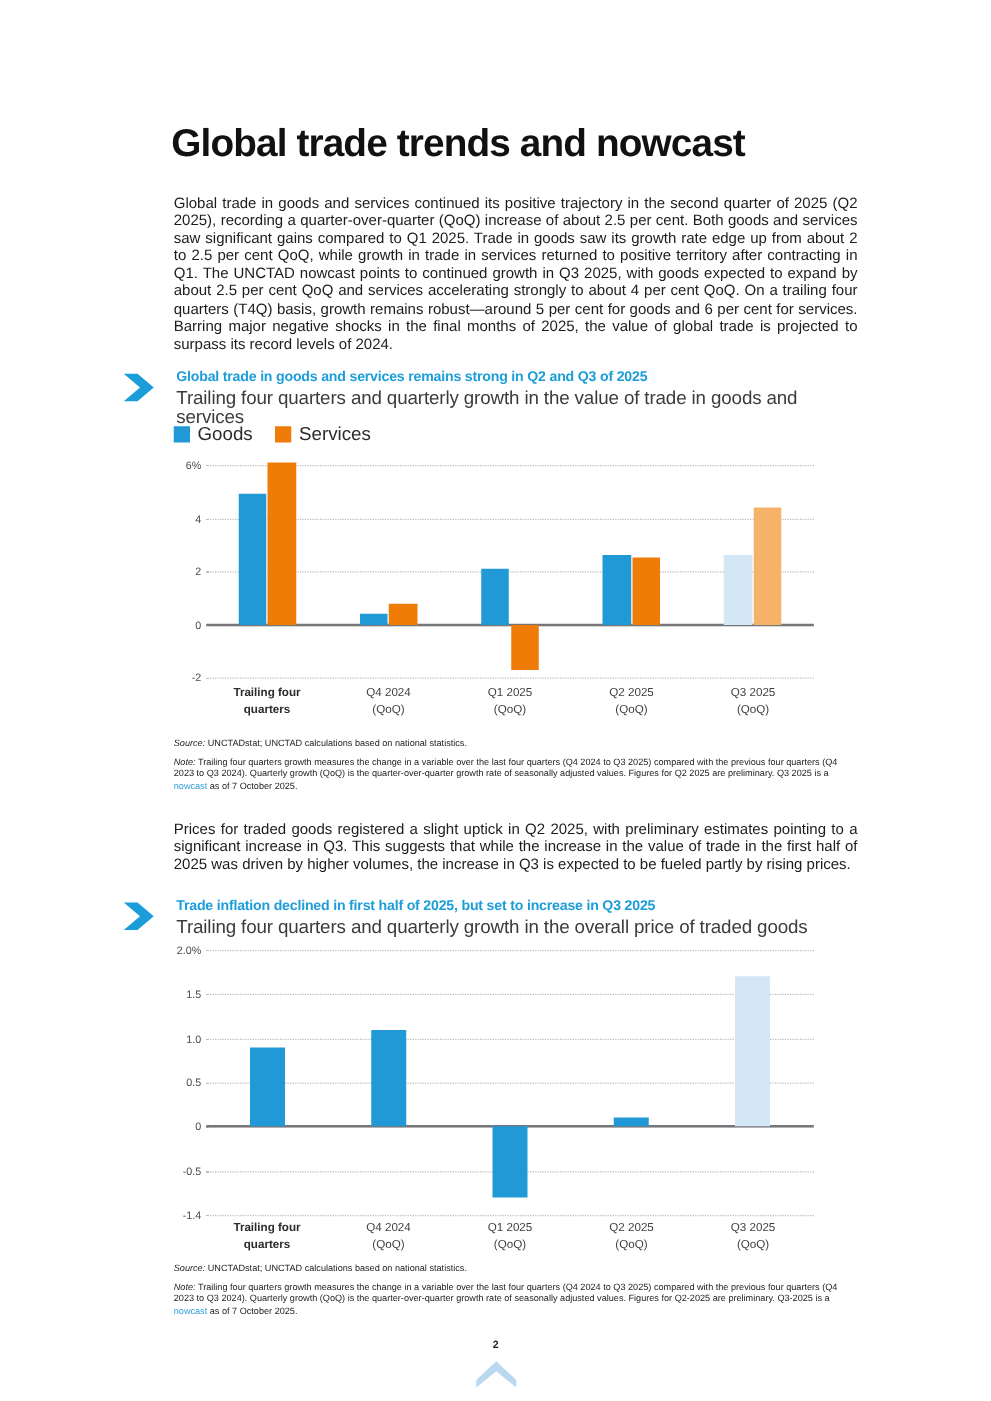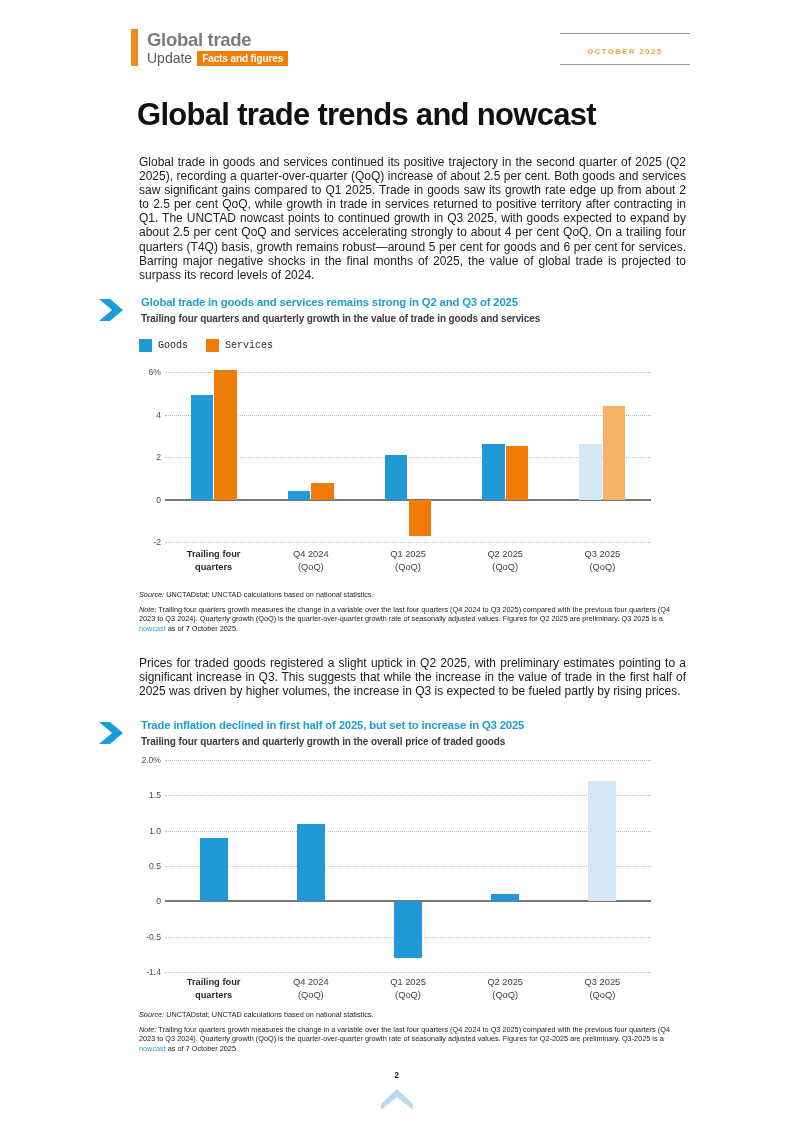--- a/index.html
+++ b/index.html
@@ -62,32 +62,32 @@
   #section-2 { top: 718px; }
   .chev {
     position: absolute; left: 0px; top: 2px; width: 30px; height: 26px;
   }
   .sec-text { margin-left: 45px; }
   .sec-title {
     font-size: 11.3px; font-weight: bold; color: #1b9dd9;
     letter-spacing: -0.15px; line-height: 15px;
   }
   .sec-sub {
-    font-size: 10px; font-weight: bold; color: #3b3b3b;
+    font-size: 15px; font-weight: normal; color: #3b3b3b;
     letter-spacing: -0.1px; line-height: 15px; margin-top: 1px;
   }
 
   
   .legend {
     position: absolute; left: 139px; top: 339px;
     display: flex; align-items: center; gap: 18px;
   }
   .legend-item { display: flex; align-items: center; gap: 6px; }
   .legend-swatch { width: 13px; height: 13px; }
-  .legend-label { font-size: 10px; color: #2b2b2b; font-family: Liberation Mono, monospace; }
+  .legend-label { font-size: 15px; color: #2b2b2b; }
 
   
   .chart { position: absolute; }
   #chart-1 { left: 139px; top: 372px; width: 512px; height: 170px; }
   #chart-2 { left: 139px; top: 760px; width: 512px; height: 212px; }
 
   .plot { position: absolute; left: 26px; top: 0; right: 0; bottom: 0; }
   .gridline {
     position: absolute; left: 0; right: 0; height: 0;
     border-top: 1px dotted #bdbdbd;
@@ -128,35 +128,20 @@
   .footer-chev {
     position: absolute; left: 50%; top: 1086px; transform: translateX(-50%);
     width: 34px; height: 24px;
   }
 </style>
 </head>
 <body>
 
 <div class="page">
 
-  <div class="header">
-    <div class="logo-block">
-      <div class="logo-bar"></div>
-      <div class="logo-text">
-        <div class="logo-line1">Global trade</div>
-        <div class="logo-line2">
-          <span class="logo-update">Update</span>
-          <span class="logo-badge">Facts and figures</span>
-        </div>
-      </div>
-    </div>
-    <div class="date-box">
-      <span class="date-text">OCTOBER 2025</span>
-    </div>
-  </div>
 
   <h1 class="page-title">Global trade trends and nowcast</h1>
 
   <p class="para" id="para-intro">Global trade in goods and services continued its positive trajectory in the second quarter of 2025 (Q2 2025), recording a quarter-over-quarter (QoQ) increase of about 2.5 per cent. Both goods and services saw significant gains compared to Q1 2025. Trade in goods saw its growth rate edge up from about 2 to 2.5 per cent QoQ, while growth in trade in services returned to positive territory after contracting in Q1. The UNCTAD nowcast points to continued growth in Q3 2025, with goods expected to expand by about 2.5 per cent QoQ and services accelerating strongly to about 4 per cent QoQ. On a trailing four quarters (T4Q) basis, growth remains robust—around 5 per cent for goods and 6 per cent for services. Barring major negative shocks in the final months of 2025, the value of global trade is projected to surpass its record levels of 2024.</p>
 
   <div class="section" id="section-1">
     <svg class="chev" viewBox="0 0 30 26">
       <polygon points="3,2 14,2 27,13 14,24 3,24 16,13" fill="#1b9dd9"></polygon>
     </svg>
     <div class="sec-text">

